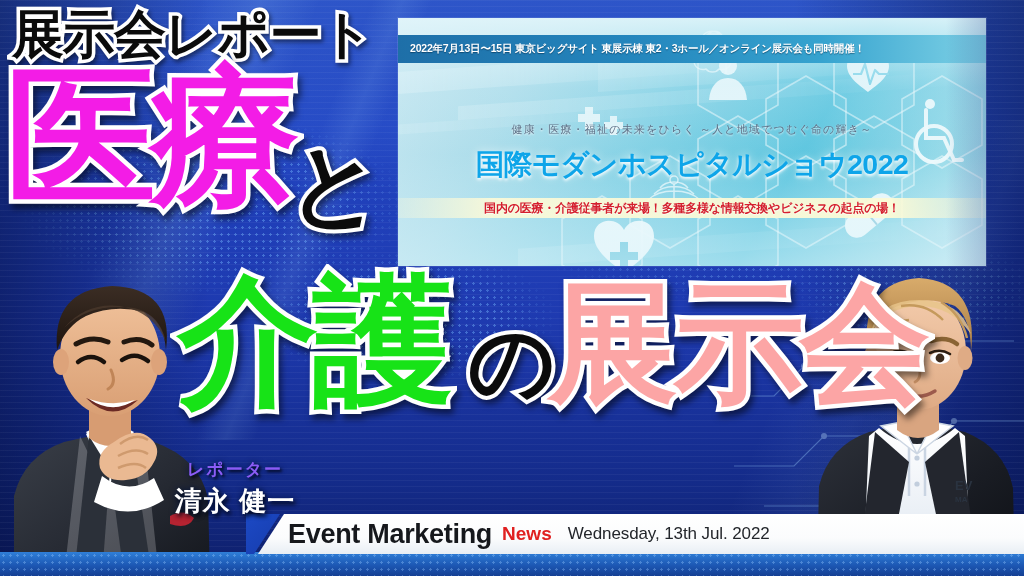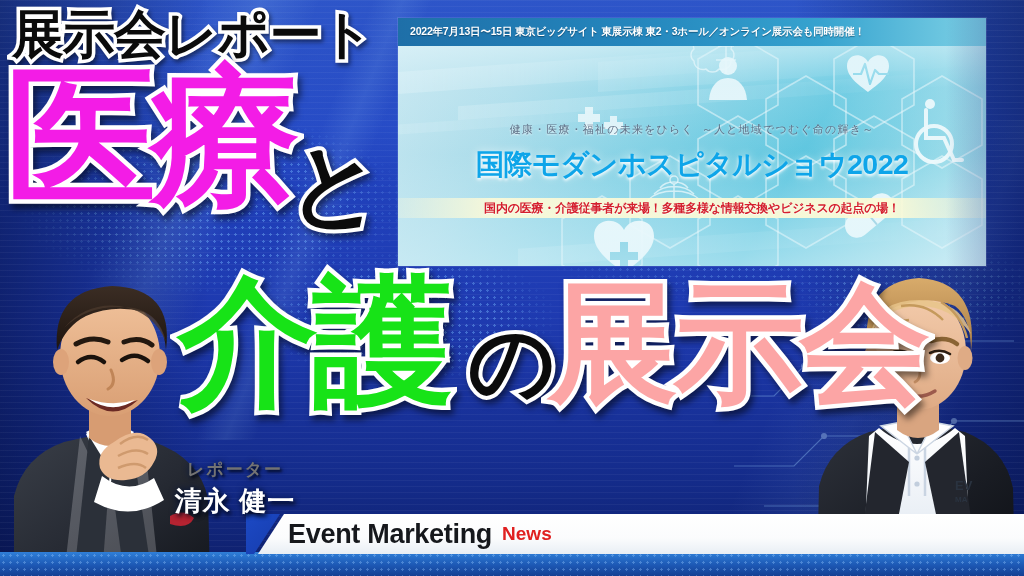--- a/index.html
+++ b/index.html
@@ -81,33 +81,33 @@
   }
   .banner-wash{
     position:absolute; inset:0;
     background:
       linear-gradient(180deg, rgba(225,245,250,.9) 0%, rgba(170,225,240,.25) 28%, rgba(90,200,225,.10) 55%, rgba(210,240,248,.55) 100%);
   }
   .banner-bars{ position:absolute; inset:0; opacity:.55;}
   .bbar{ position:absolute; background:linear-gradient(90deg, rgba(255,255,255,.65), rgba(255,255,255,0)); transform:skewY(-4deg); }
   .banner-hex{ position:absolute; inset:0; }
   .banner-topbar{
-    position:absolute; left:0; top:0; width:100%; height:28px;
+    position:absolute; left:0; top:17px; width:100%; height:28px;
     background:linear-gradient(90deg,#1e6fa8 0%, #2486bd 40%, #36a3cf 72%, #7fd2e6 100%);
     display:flex; align-items:center;
   }
   .banner-topbar-text{
     color:#ffffff; font-size:10.5px; font-weight:700; letter-spacing:-.2px;
     padding-left:12px; white-space:nowrap;
     text-shadow:0 1px 1px rgba(0,40,70,.55);
   }
   .banner-tagline{
     position:absolute; left:0; right:0; top:104px; text-align:center;
     color:#5d6f86; font-size:11px; letter-spacing:1.2px;
-    font-family:Liberation Mono, monospace;
+    font-family:Liberation Serif, serif;
     text-shadow:0 1px 2px rgba(255,255,255,.9);
   }
   .banner-title{
     position:absolute; left:0; right:0; top:128px; text-align:center;
     color:#0ea5e9; font-size:28.5px; font-weight:800; letter-spacing:-.5px;
     text-shadow:0 2px 3px rgba(255,255,255,.95), 0 0 10px rgba(255,255,255,.7);
   }
   .banner-captionband{
     position:absolute; left:0; right:0; top:180px; height:20px;
     background:linear-gradient(90deg, rgba(250,248,222,.30) 0%, rgba(252,250,216,.92) 16%, rgba(252,250,214,.95) 84%, rgba(250,248,222,.30) 100%);
@@ -140,20 +140,21 @@
   .hl-to{
     left:288px; top:138px; font-size:92px; color:#0b0b0b;
     -webkit-text-stroke:8px #ffffff; paint-order:stroke fill;
     filter:drop-shadow(3px 4px 3px rgba(0,0,0,.5));
   }
   .hl-kaigo{
     left:178px; top:272px; font-size:140px; color:#17e317;
     letter-spacing:-5px;
     -webkit-text-stroke:9px #ffffff; paint-order:stroke fill;
     filter:drop-shadow(3px 5px 3px rgba(0,0,0,.5));
+    font-family:Liberation Serif, serif;
   }
   .hl-no{
     left:468px; top:318px; font-size:86px; color:#0b0b0b;
     -webkit-text-stroke:8px #ffffff; paint-order:stroke fill;
     filter:drop-shadow(3px 4px 3px rgba(0,0,0,.5));
   }
   .hl-tenjikai{
     left:548px; top:278px; font-size:130px; color:#fca5a5;
     letter-spacing:-4px;
     -webkit-text-stroke:9px #ffffff; paint-order:stroke fill;
@@ -165,21 +166,21 @@
   .person svg{ display:block; }
   .person-left{ left:-6px; bottom:0; width:250px; height:330px; }
   .person-right{ right:-4px; bottom:0; width:215px; height:330px; }
 
   
   .reporter{
     position:absolute; left:150px; top:458px; width:170px; text-align:center;
     z-index:6;
   }
   .reporter-role{
-    font-size:17px; font-weight:800; color:#737373; letter-spacing:2px;
+    font-size:17px; font-weight:800; color:#8b5cf6; letter-spacing:2px;
     text-shadow:0 0 6px rgba(0,20,70,.95), 2px 2px 3px rgba(0,0,0,.85);
   }
   .reporter-name{
     margin-top:2px;
     font-size:27px; font-weight:900; color:#ffffff; letter-spacing:1px;
     text-shadow:0 0 7px rgba(0,20,70,.95), 2px 3px 4px rgba(0,0,0,.9);
   }
 
   
   .newsbar{
@@ -481,16 +482,17 @@
     <div class="reporter-name">清永 健一</div>
   </div>
 
   <div class="newsbar">
     <div class="newsbar-blue"></div>
     <div class="newsbar-dots"></div>
     <div class="newsbar-accent"></div>
     <div class="newsbar-panel">
       <span class="nb-title">Event Marketing</span>
       <span class="nb-news">News</span>
+      <span class="nb-date">Wednesday, 13th Jul. 2022</span>
     </div>
   </div>
 
 </div>
 
 </body></html>

